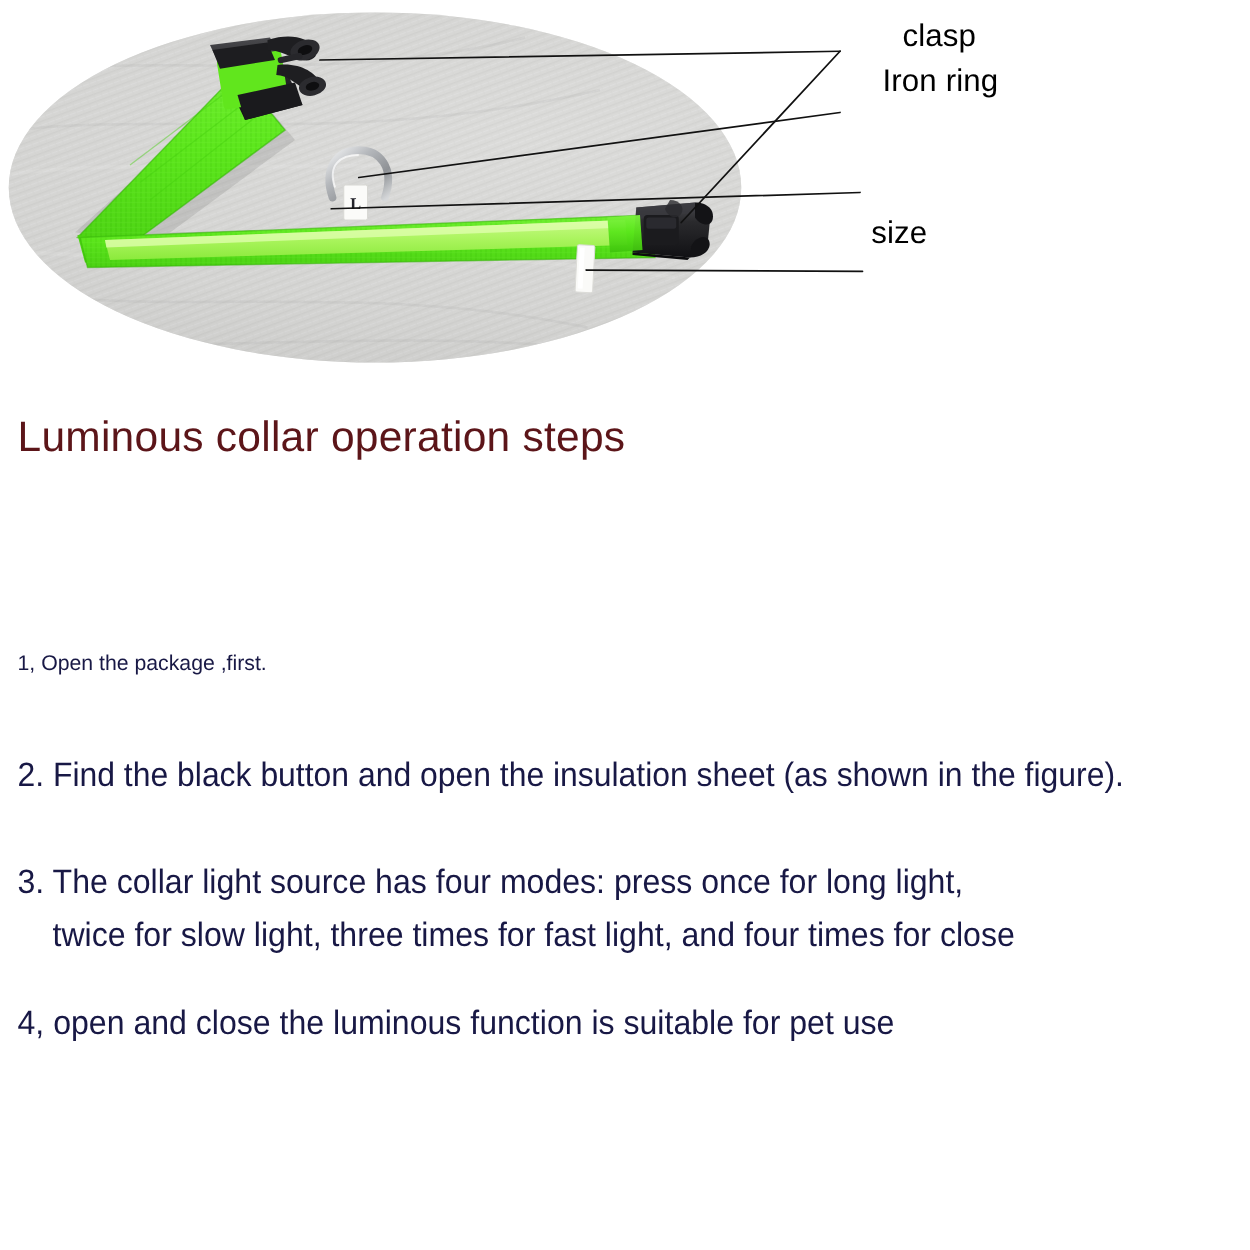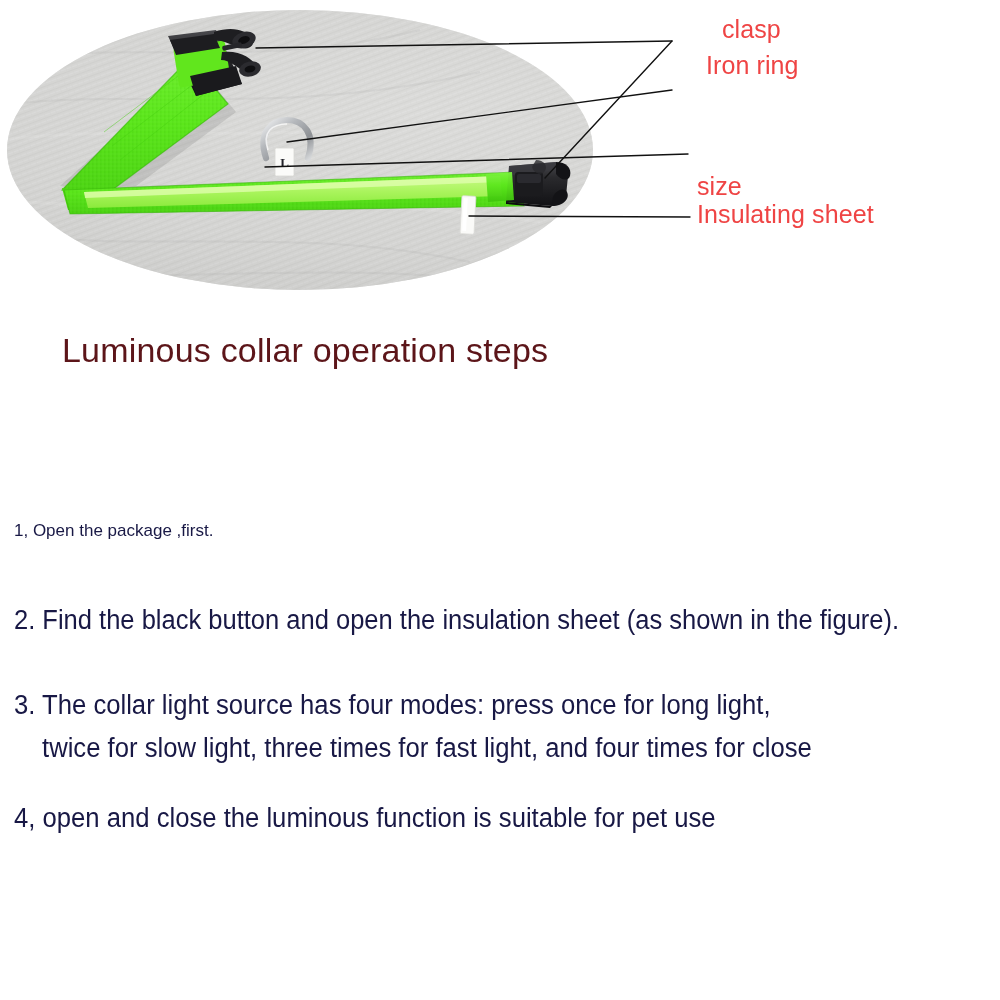--- a/index.html
+++ b/index.html
@@ -12,21 +12,21 @@
     position:relative;
   }
   #page{position:relative;width:1000px;height:1000px;background:#fff;}
 
   
   .photo-block{position:absolute;left:0;top:0;width:1000px;height:300px;}
   .photo-svg{position:absolute;left:0;top:0;}
 
   .callout{
     position:absolute;
-    color:#ef4444;
+    color:#000000;
     font-size:25px;
     font-family:"Liberation Sans", sans-serif;
     font-weight:400;
     white-space:nowrap;
     letter-spacing:.1px;
     line-height:1;
   }
   .c-clasp{left:722px;top:17px;}
   .c-ring{left:706px;top:53px;}
   .c-size{left:697px;top:138px;margin-top:36px;}
@@ -34,21 +34,20 @@
 
   
   .heading{
     position:absolute;left:14px;top:331px;
     font-size:34px;
     font-weight:400;
     color:#5c1519;
     font-family:"Liberation Sans", sans-serif;
     letter-spacing:.2px;
     white-space:nowrap;
-    margin-left:48px;
   }
 
   
   .steps{position:absolute;left:0;top:0;width:1000px;}
   .step{
     position:absolute;
     color:#181845;
     font-family:"Liberation Sans", sans-serif;
     font-weight:400;
     white-space:nowrap;
@@ -216,21 +215,20 @@
         <line x1="672" y1="41" x2="545" y2="178"></line>
         <line x1="672" y1="90" x2="287" y2="142"></line>
         <line x1="688" y1="154" x2="265" y2="167"></line>
         <line x1="690" y1="217" x2="469" y2="216"></line>
       </g>
     </svg>
 
     <div class="callout c-clasp">clasp</div>
     <div class="callout c-ring">Iron ring</div>
     <div class="callout c-size">size</div>
-    <div class="callout c-sheet">Insulating sheet</div>
   </div>
 
   <div class="heading">Luminous collar operation steps</div>
 
   <div class="steps">
     <div class="step step-1">1, Open the package ,first.</div>
     <div class="step step-2">2. Find the black button and open the insulation sheet (as shown in the figure).</div>
     <div class="step step-3a">3. The collar light source has four modes: press once for long light,</div>
     <div class="step step-3b">twice for slow light, three times for fast light, and four times for close</div>
     <div class="step step-4">4, open and close the luminous function is suitable for pet use</div>

